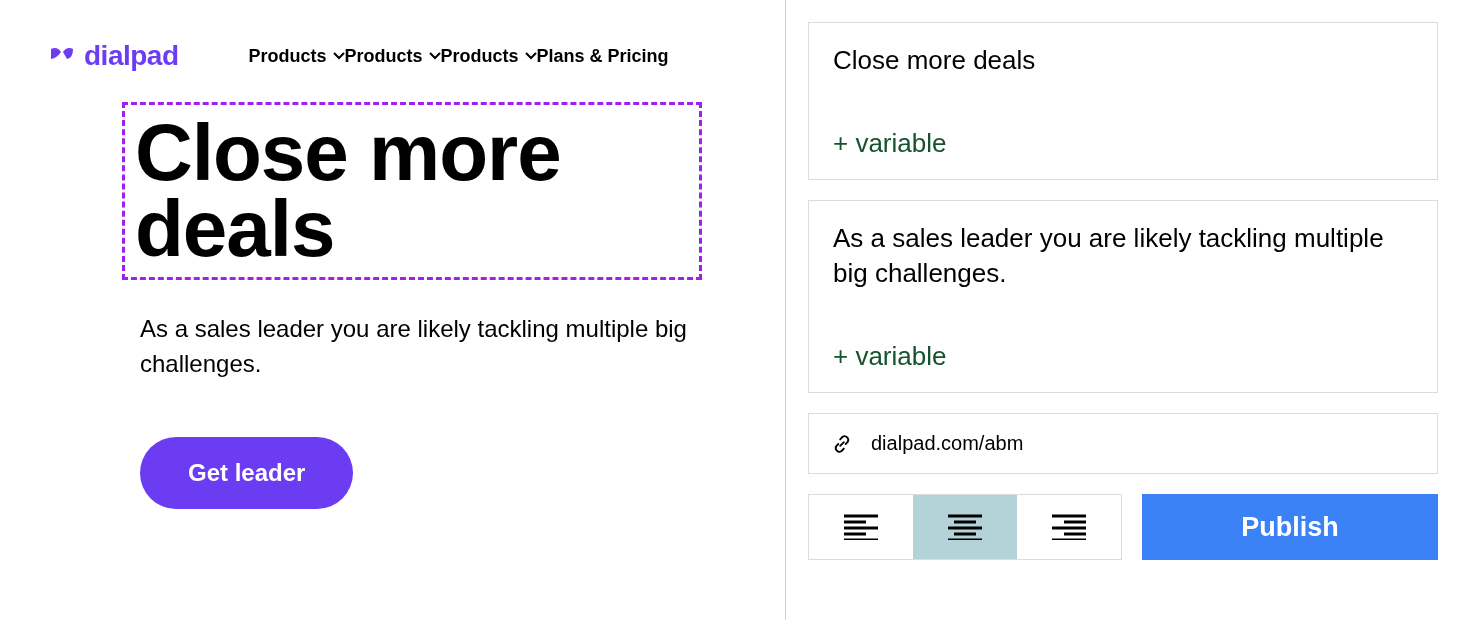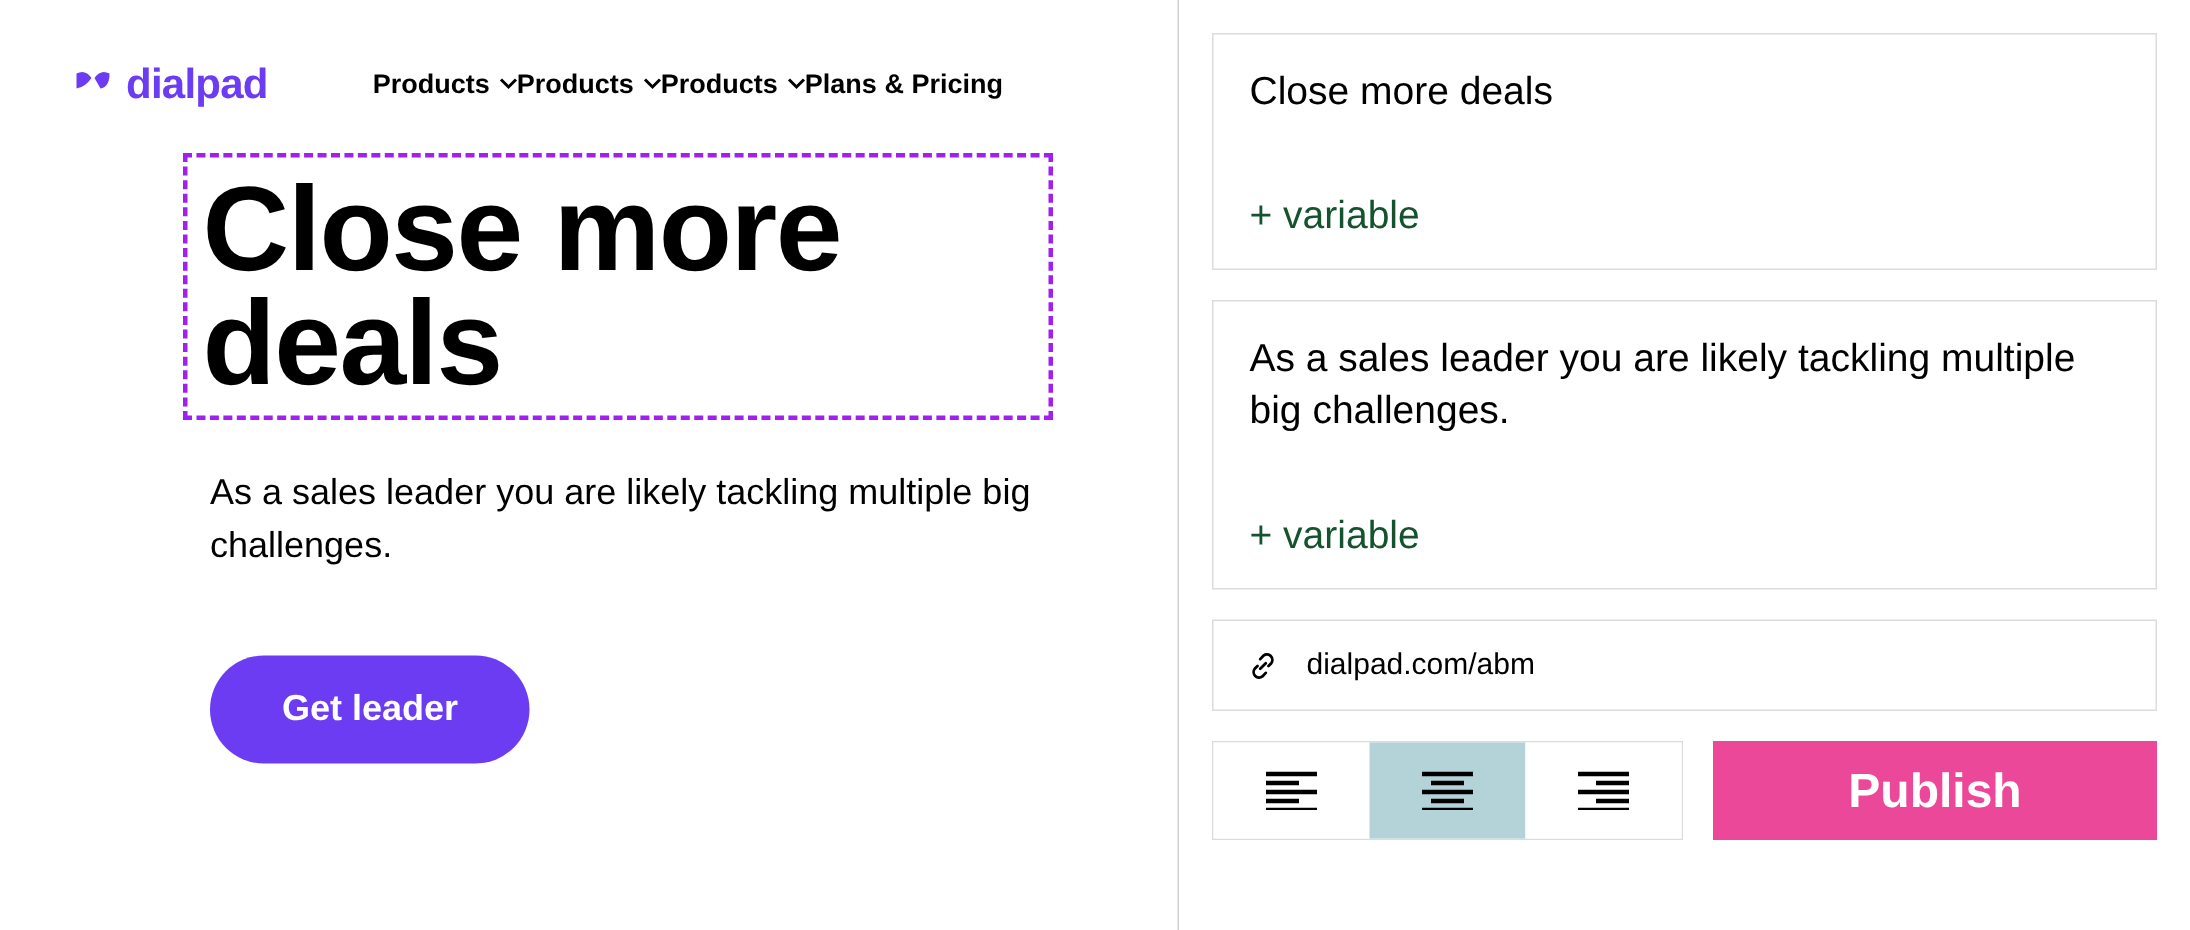--- a/index.html
+++ b/index.html
@@ -144,24 +144,24 @@
       align-items: center;
       justify-content: center;
       background: #fff;
       cursor: pointer;
     }
     .align-btn.active {
       background: #b4d3d8;
     }
     .publish-btn {
       flex: 1;
-      background: #ec4899;
+      background: #3b82f6;
       color: #fff;
       font-weight: 700;
-      font-size: 32px;
+      font-size: 27px;
       border: none;
       display: flex;
       align-items: center;
       justify-content: center;
       cursor: pointer;
     }
     .link-icon {
       width: 22px;
       height: 22px;
     }

